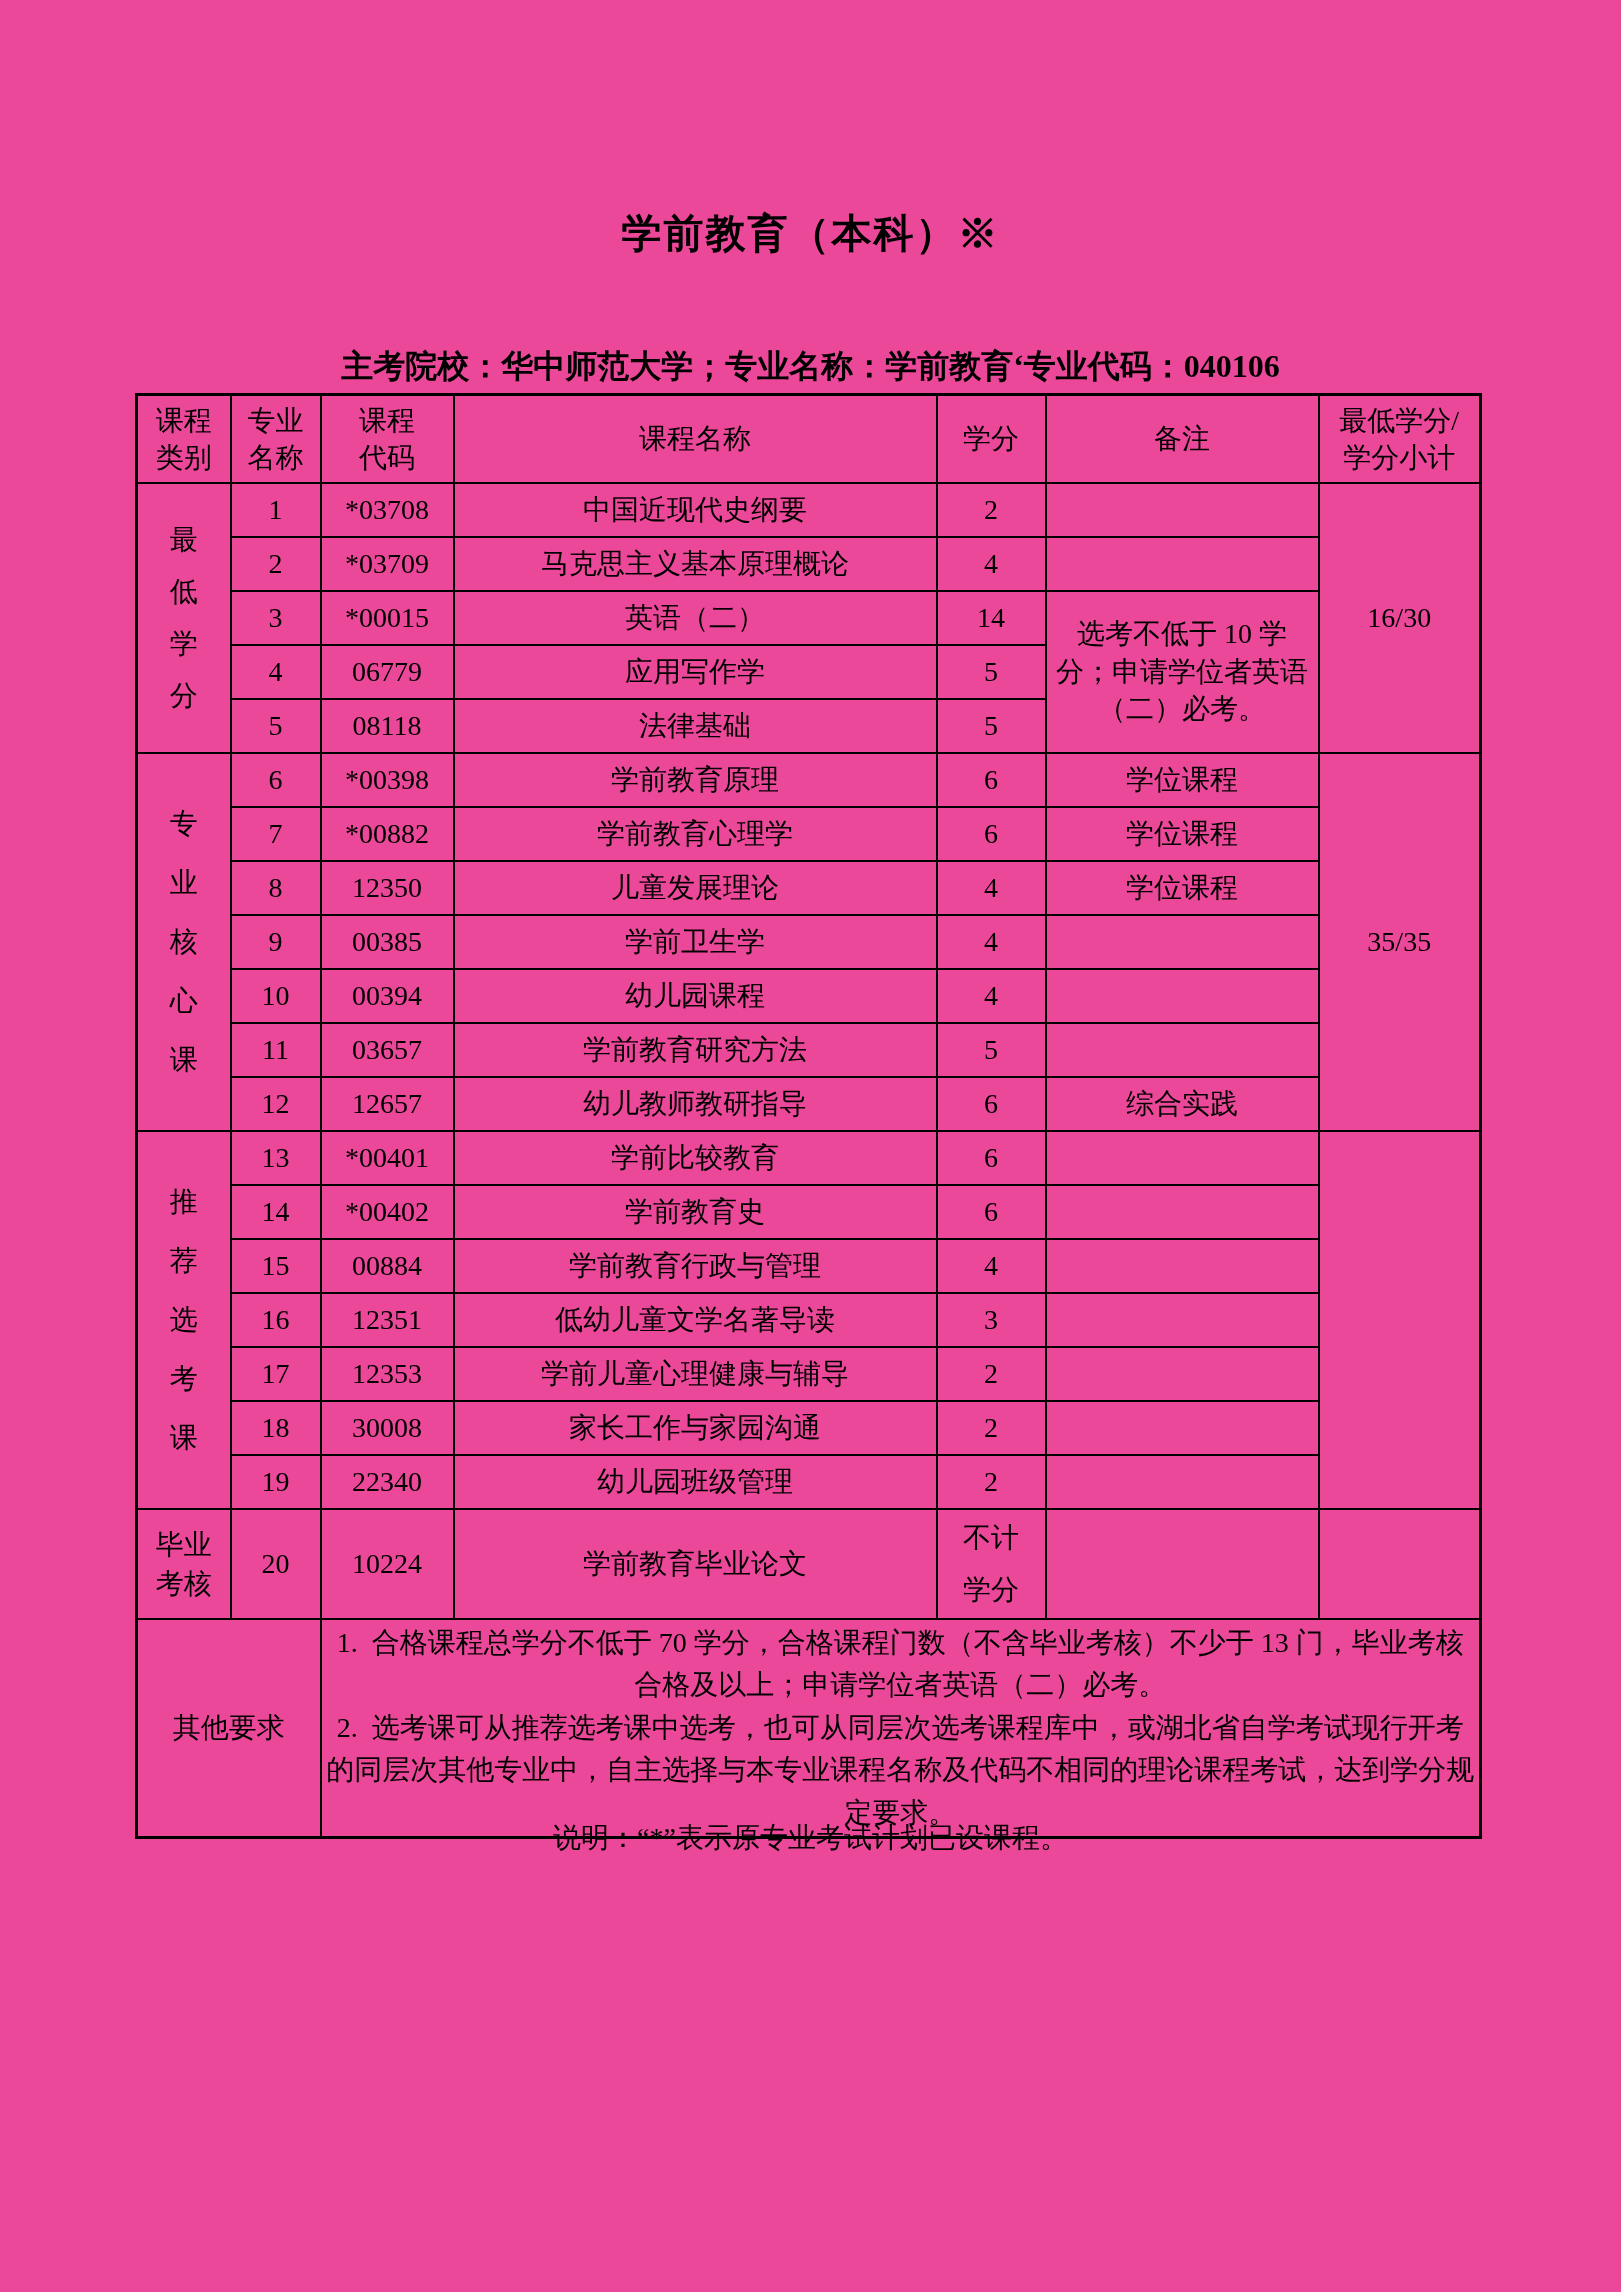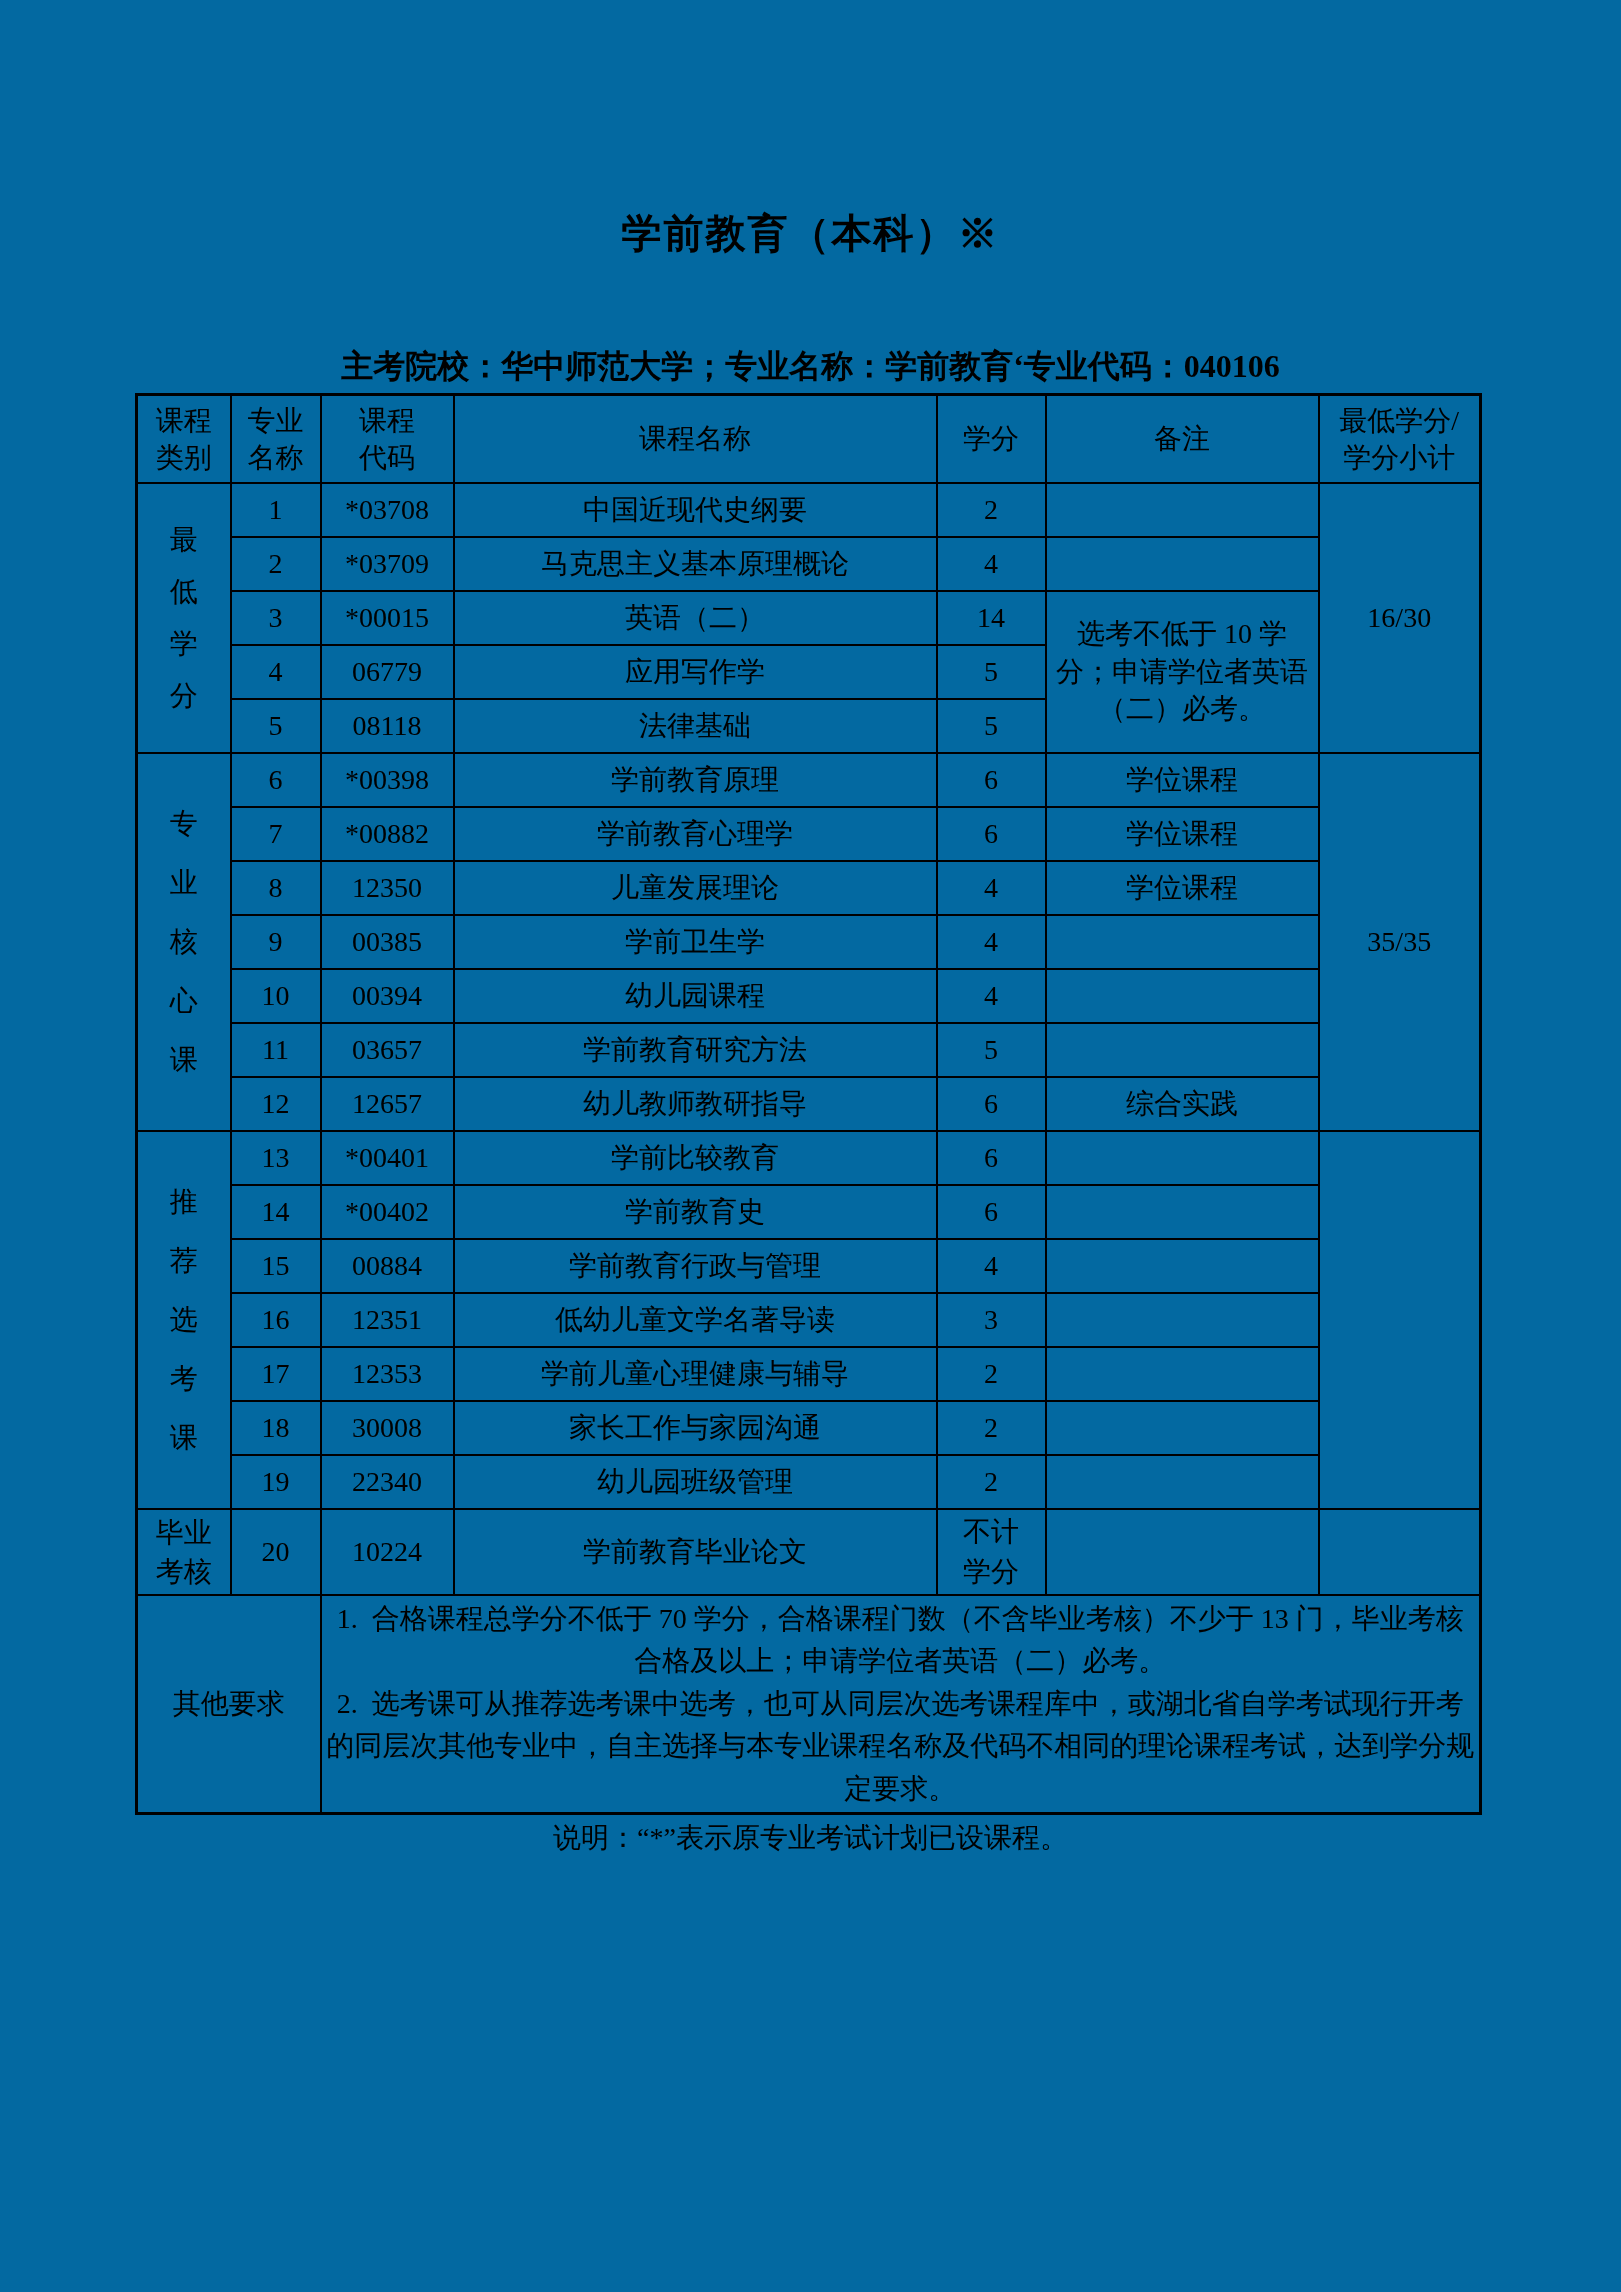--- a/index.html
+++ b/index.html
@@ -8,21 +8,21 @@
     width: 1621px;
     height: 2293px;
     background: #ffffff;
     color: #000000;
     font-family: "Liberation Serif", "DejaVu Serif", serif;
   }
   .page {
     position: relative;
     width: 1621px;
     height: 2293px;
-    background: #0369a1;
+    background: #ec4899;
     overflow: hidden;
   }
   .doc-title {
     position: absolute;
     top: 206px;
     left: 0;
     width: 100%;
     text-align: center;
     font-size: 40px;
     font-weight: bold;
@@ -90,21 +90,21 @@
     display: inline-block;
     width: 133px;
     word-break: break-all;
     line-height: 37px;
     vertical-align: middle;
   }
   .cw2 {
     display: inline-block;
     width: 59px;
     word-break: break-all;
-    line-height: 40px;
+    line-height: 52px;
     vertical-align: middle;
   }
   td.note-merged {
     padding: 2px 9.8px;
     line-height: 1.55;
   }
   td.notes-cell {
     padding: 7.8px 15.7px;
     text-align: center;
   }

